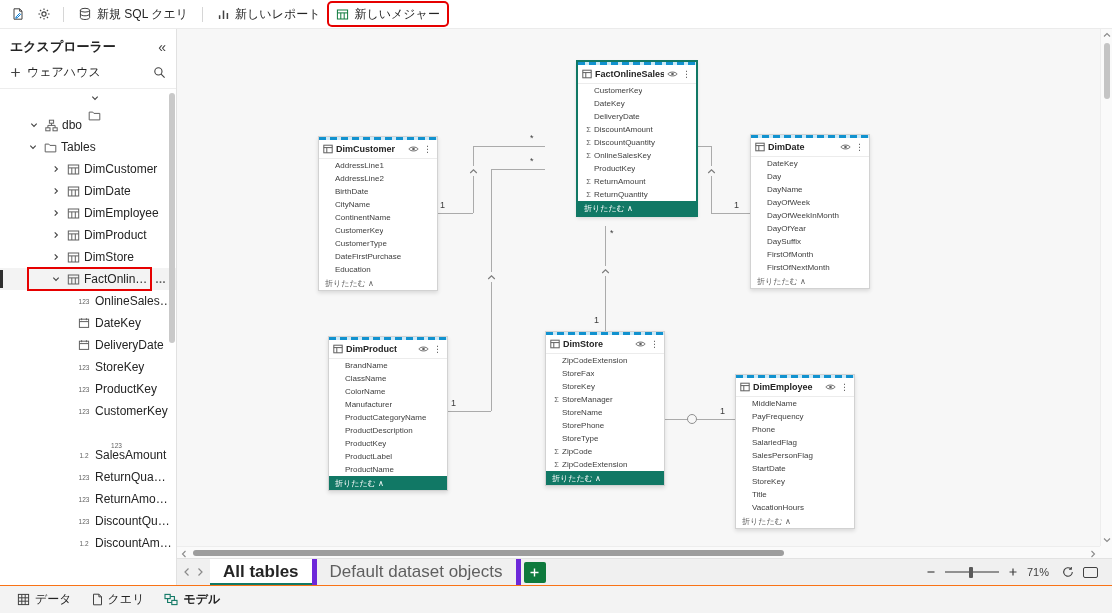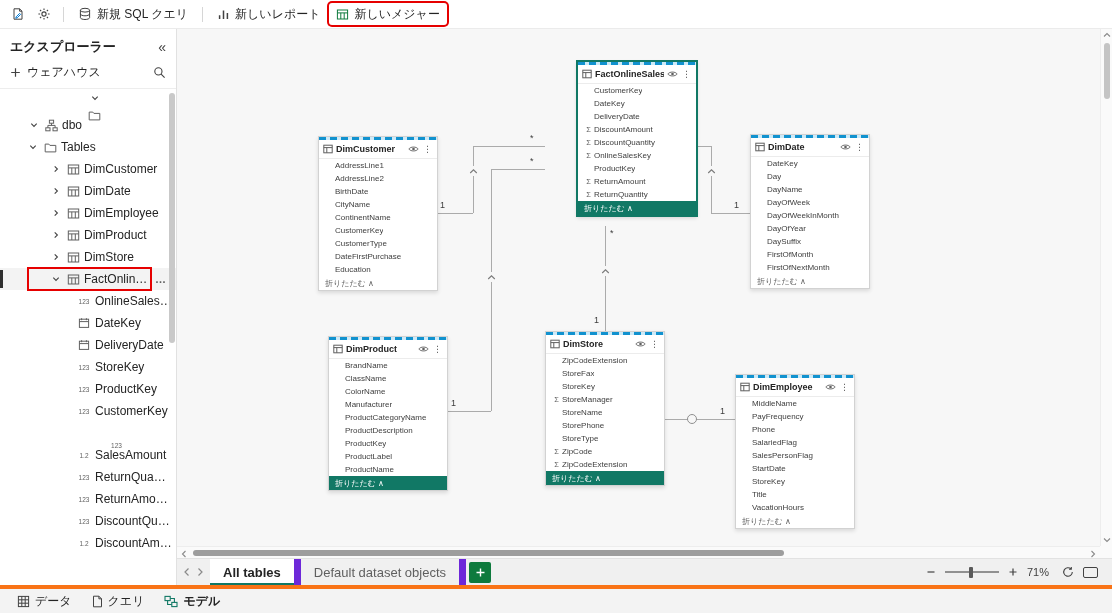--- a/index.html
+++ b/index.html
@@ -57,32 +57,32 @@
 .vthumb{position:absolute;top:14px;left:3px;width:6px;height:56px;background:#c4c4c4;border-radius:3px}
 .hscroll{position:absolute;left:0;right:12px;bottom:0;height:12px;background:#fafafa;border-top:1px solid #ededed}
 .hthumb{position:absolute;left:16px;top:3px;width:64%;height:6px;background:#9d9d9d;border-radius:3px}
 .scroll-arrow{position:absolute;display:flex}
 .corner{position:absolute;right:0;bottom:0;width:12px;height:12px;background:#fafafa}
 
 .tabbar{flex:0 0 27px;background:#f0f0f0;border-top:1px solid #e2e2e2;display:flex;align-items:stretch}
 .tab-nav{display:flex;align-items:center;gap:5px;padding:0 6px}
 .tab-nav span{display:flex;cursor:pointer}
 .tabs-wrap{display:flex;align-items:stretch}
-.tab{display:flex;align-items:center;padding:0 13px;font-size:13px;color:#5f5f5f;cursor:pointer;border-right:7px solid #6d28d9;white-space:nowrap}
+.tab{display:flex;align-items:center;padding:0 13px;font-size:17px;color:#5f5f5f;cursor:pointer;border-right:5px solid #6d28d9;white-space:nowrap}
 .tab.active{background:#fff;color:#242424;font-weight:700;box-shadow:inset 0 -2px 0 #117865}
 .tab.bold{font-weight:700;color:#242424}
 .add-tab-btn{align-self:center;width:22px;height:21px;margin-left:3px;background:#0e7a3d;display:flex;align-items:center;justify-content:center;cursor:pointer;border-radius:2px}
 .zoom{margin-left:auto;display:flex;align-items:center;gap:9px;padding:0 14px;color:#424242;font-size:11px}
 .zoom-ic{display:flex;cursor:pointer}
 .zoom-slider{width:54px;height:2px;background:#919191;position:relative;cursor:pointer}
 .zoom-thumb{position:absolute;left:24px;top:-4.5px;width:4px;height:11px;background:#5a5a5a;border-radius:1px}
 .zoom-pct{min-width:26px}
 .fit-box{width:15px;height:11px;border:1.4px solid #424242;border-radius:2px;cursor:pointer}
 
-.statusbar{flex:0 0 28px;display:flex;align-items:center;gap:2px;padding:0 8px;background:#f3f3f3;border-top:4px solid #f97316}
+.statusbar{flex:0 0 28px;display:flex;align-items:center;gap:2px;padding:0 8px;background:#f3f3f3;border-top:1px solid #f97316}
 .status-item{display:flex;align-items:center;gap:5px;padding:3px 9px;font-size:12px;cursor:pointer;border-radius:3px}
 .status-item.active .status-label{font-weight:700}
 </style>
 </head>
 <body>
 
 <div class="app">
 
   <div class="toolbar">
     <span class="tb-icon-btn">

